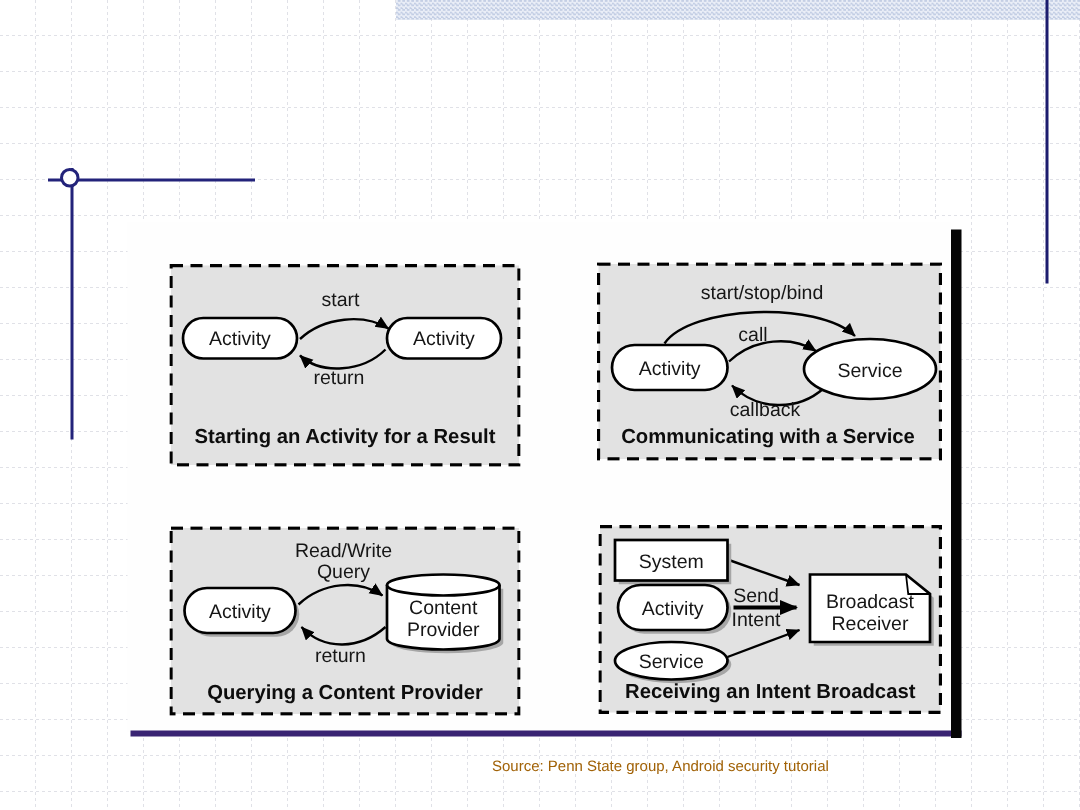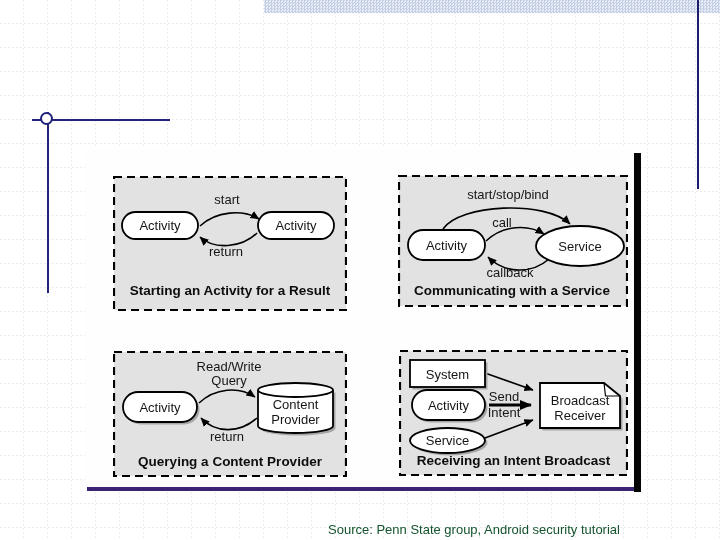--- a/index.html
+++ b/index.html
@@ -11,21 +11,21 @@
             background-size:3px 3px;}
   .navy-h{left:32px;top:119px;width:138px;height:2px;background:#23237a;}
   .navy-v{left:47px;top:112px;width:2px;height:181px;background:#23237a;}
   .navy-circle{left:40px;top:112px;width:13px;height:13px;border:2px solid #23237a;
                border-radius:50%;background:#ffffff;box-sizing:border-box;}
   .navy-right{left:697px;top:0;width:2px;height:189px;background:#1c1c6e;}
   .figure-area{left:85px;top:148px;width:549px;height:340px;background:#fefefe;}
   .purple-rule{left:87px;top:487px;width:554px;height:4px;background:#3a2473;}
   .black-bar{left:634px;top:153px;width:7px;height:339px;background:#050505;}
   .page-num{left:13px;top:509px;font-size:16px;color:#6d6d79;margin-top:44px;}
-  .source-text{left:328px;top:506px;font-size:13px;color:#14532d;margin-top:16px;}
+  .source-text{left:328px;top:506px;font-size:10px;color:#a16207;}
   svg text{font-family:"Liberation Sans",sans-serif;fill:#161616;}
   .n13{font-size:13px;}
   .cap{font-size:13.5px;font-weight:bold;fill:#0d0d0d;}
   .node{fill:#ffffff;stroke:#000000;stroke-width:1.8;}
   .shadow{fill:#a6a6a6;stroke:none;}
   .arrow{fill:none;stroke:#000000;stroke-width:1.6;}
   .boxbg{fill:#e2e2e2;stroke:#000000;stroke-width:2.2;stroke-dasharray:8 5;}
 </style>
 </head>
 <body>

